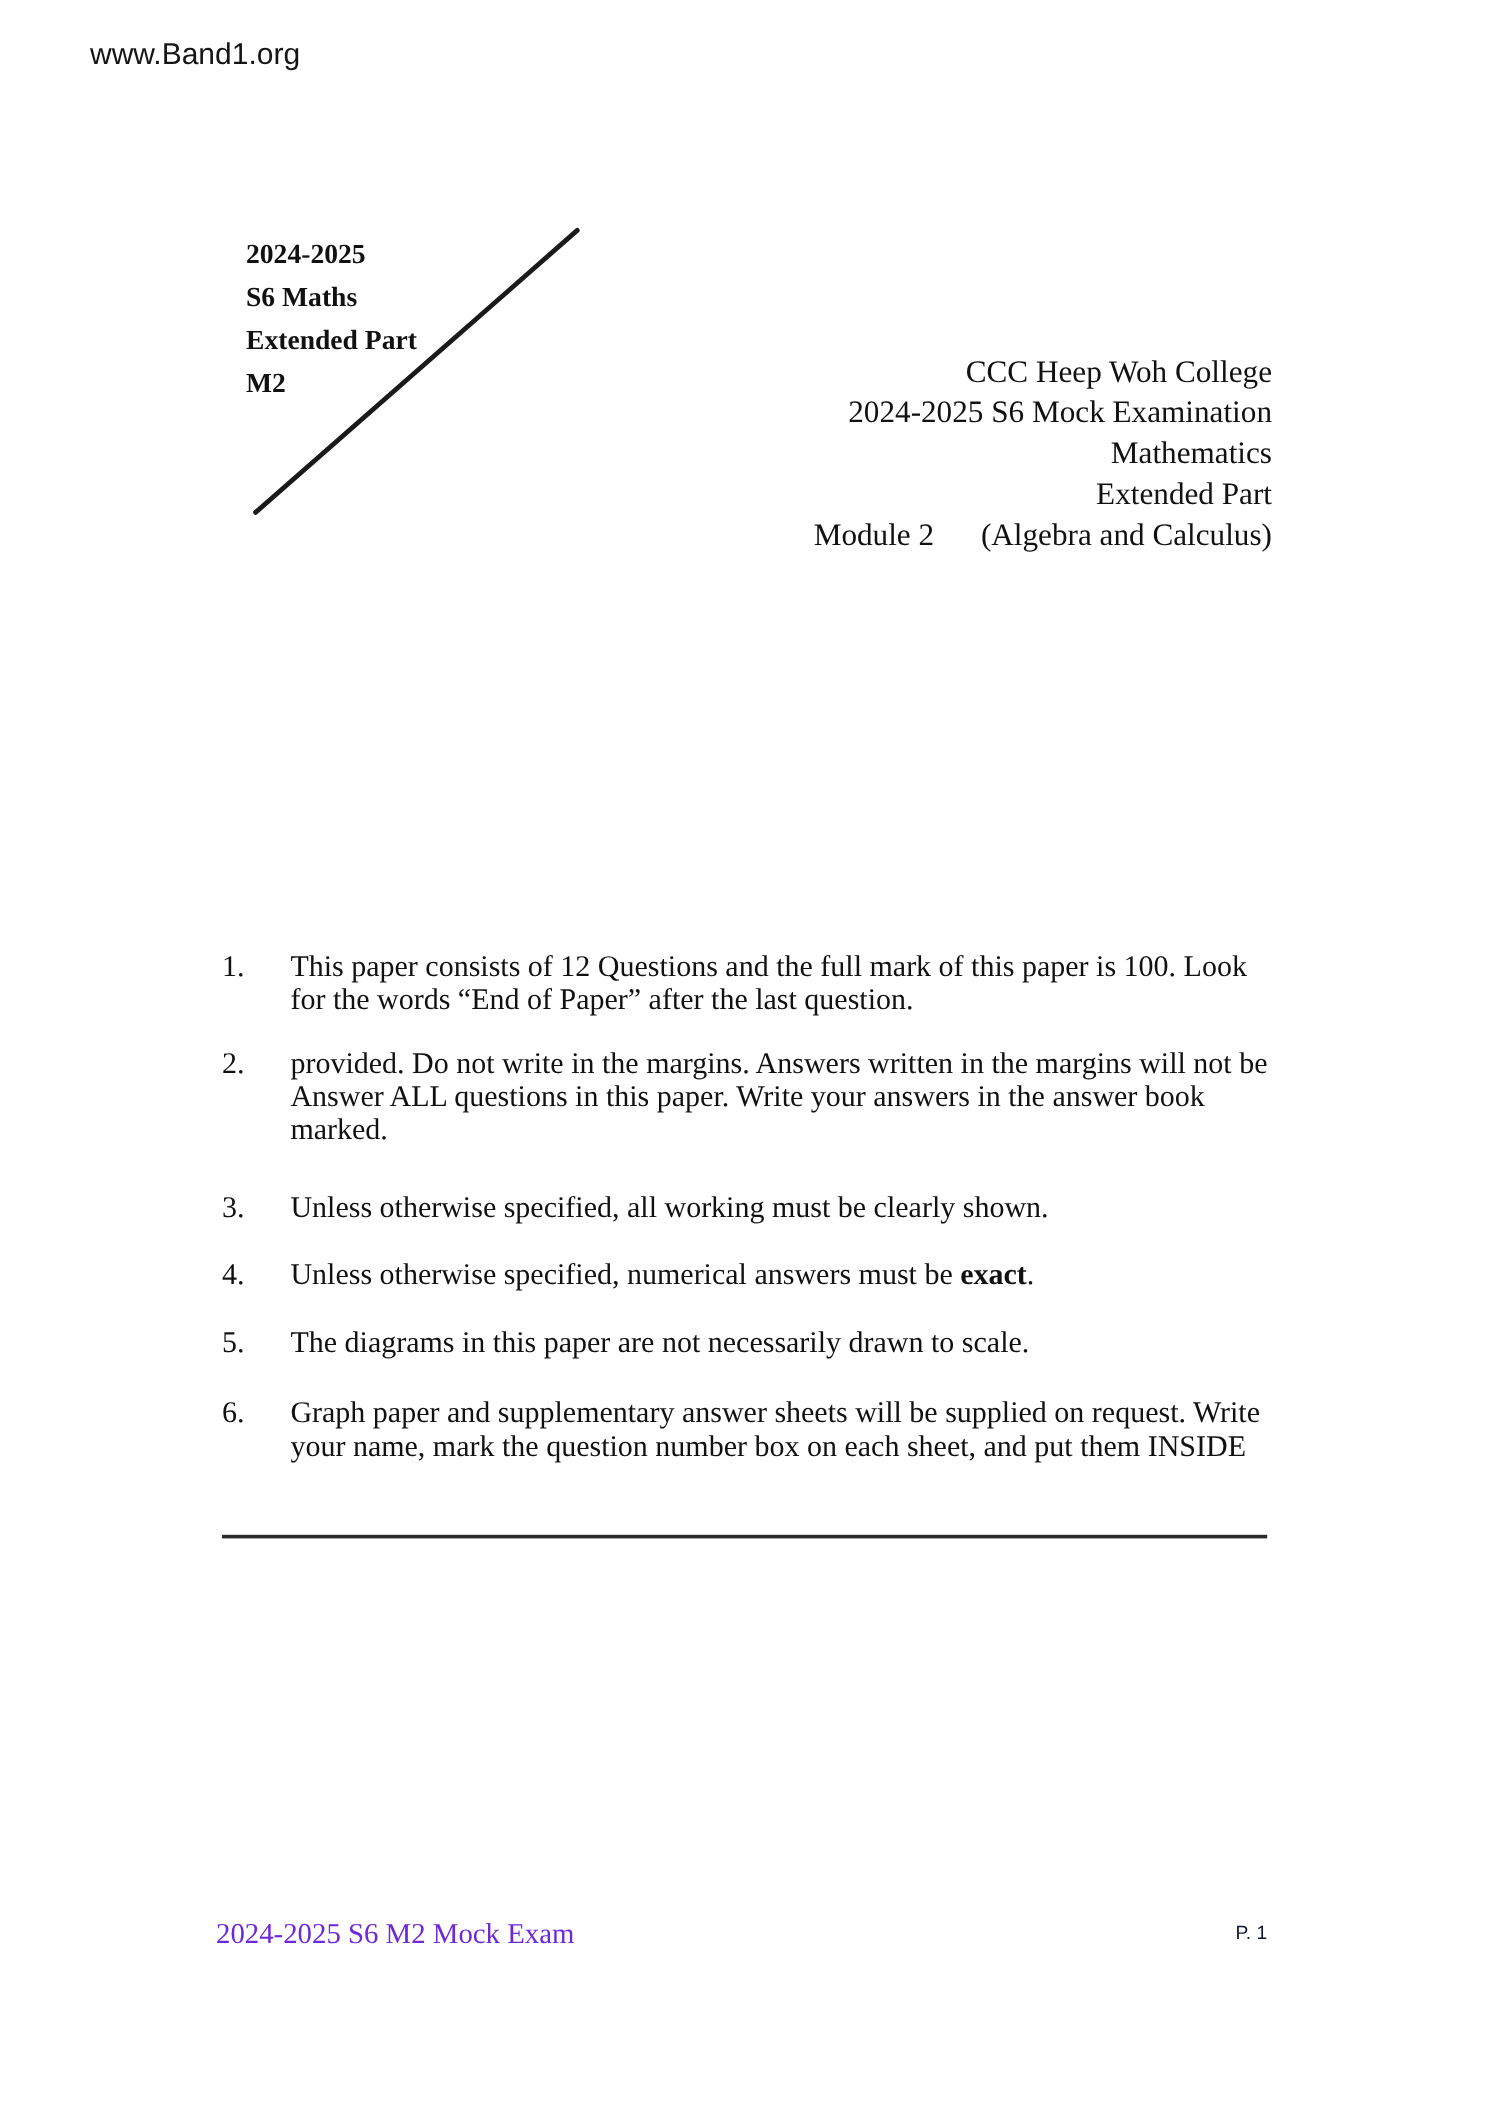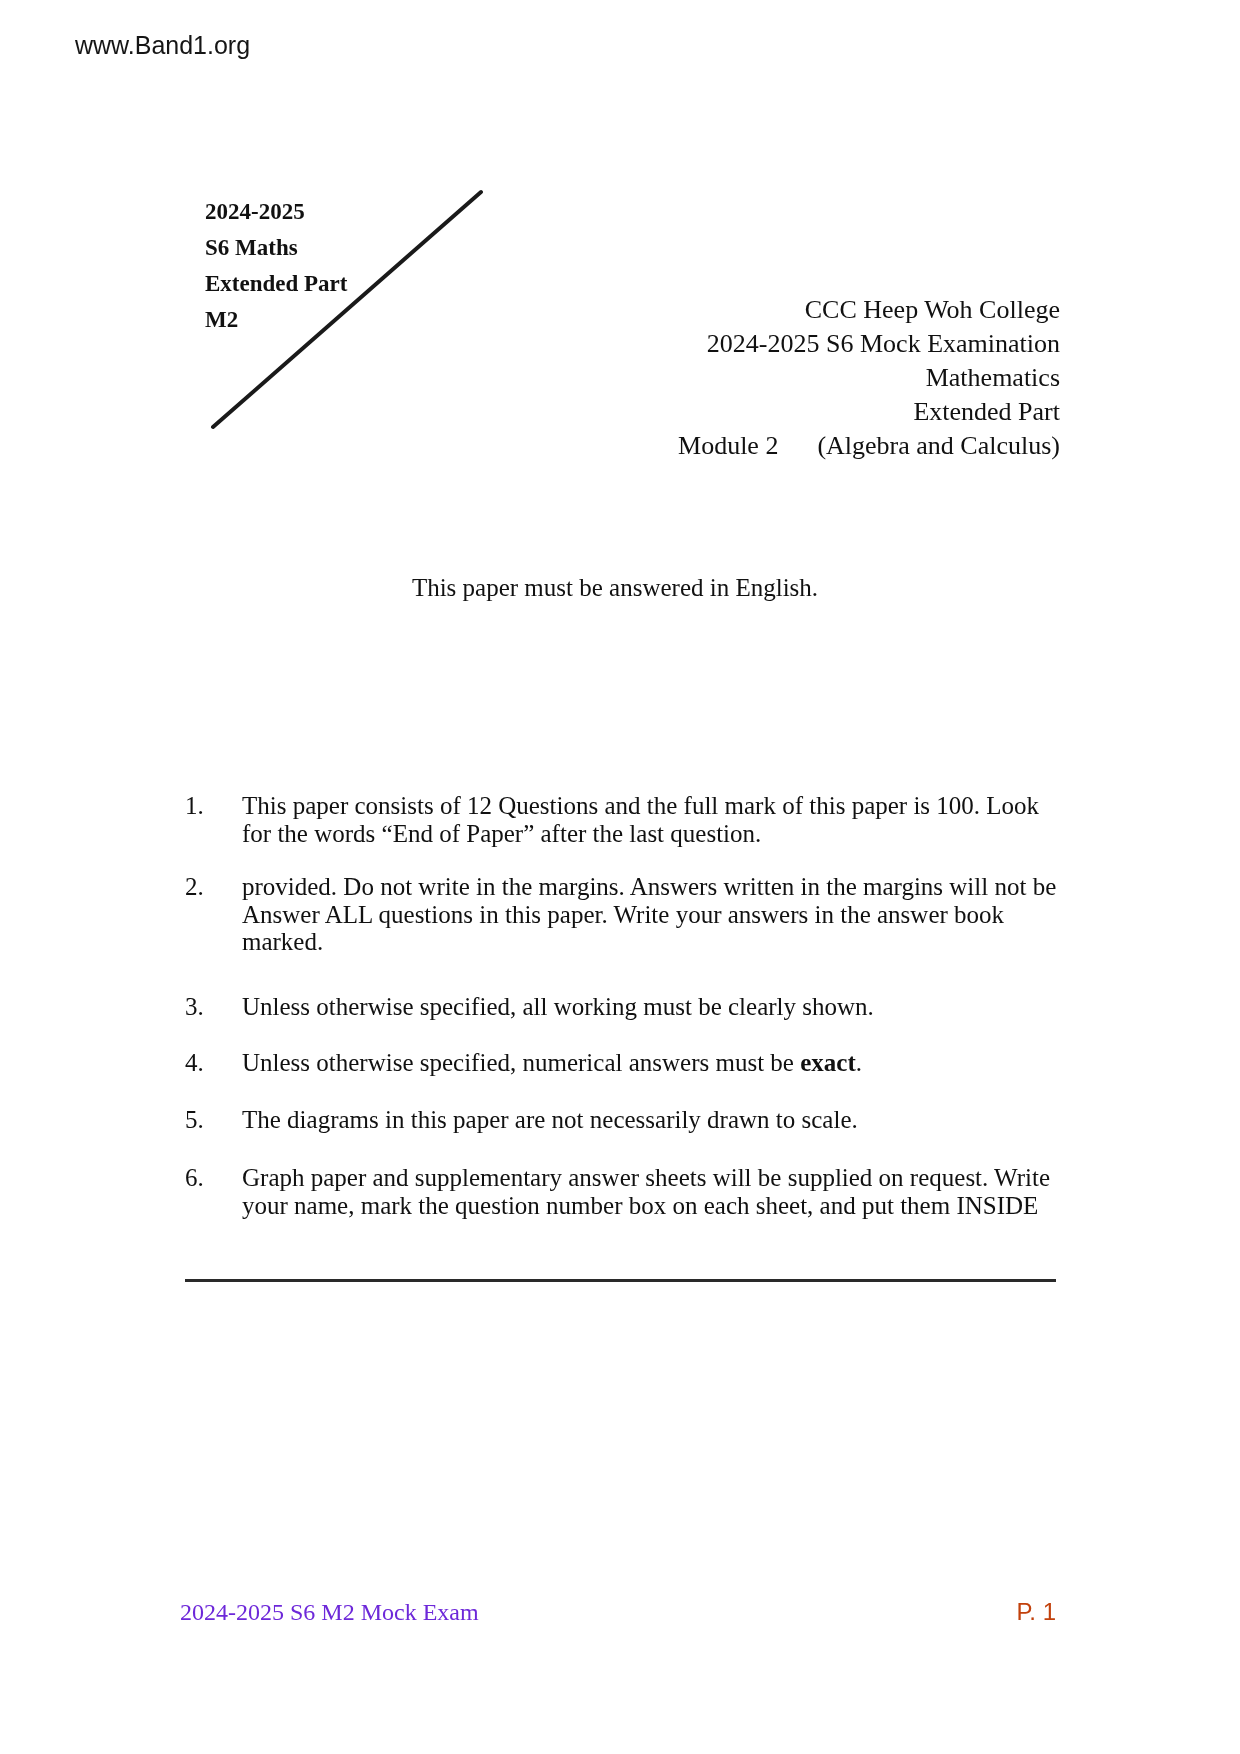--- a/index.html
+++ b/index.html
@@ -50,39 +50,38 @@
   }
   .footer-left{
     position:absolute;left:180px;top:1600px;
     font-family:Liberation Serif, serif;
     font-size:24px;line-height:24px;color:#6d28d9;
   }
   .footer-page{
     position:absolute;left:185px;top:1600px;width:871px;
     text-align:right;
     font-family:"Liberation Sans", sans-serif;
-    font-size:24px;line-height:24px;color:#c2410c;
+    font-size:16px;line-height:24px;color:#0f172a;
   }
 </style>
 </head>
 <body>
 
 <div class="page">
 
   <div class="site-url">www.Band1.org</div>
 
   <div class="corner-block" id="cornerBlock"><div>2024-2025</div><div>S6 Maths</div><div>Extended Part</div><div>M2</div></div>
 
   <svg class="strike" width="300" height="260" viewBox="0 0 300 260">
     <line x1="13" y1="247" x2="281" y2="12" stroke="#1a1a1a" stroke-width="4" stroke-linecap="round"></line>
   </svg>
 
   <div class="title-block" id="titleBlock"><div class="title-line">CCC Heep Woh College</div><div class="title-line">2024-2025 S6 Mock Examination</div><div class="title-line">Mathematics</div><div class="title-line">Extended Part</div><div class="title-line">Module 2      (Algebra and Calculus)</div></div>
 
-  <div class="notice">This paper must be answered in English.</div>
 
 
   <div id="instructions">
       <div class="inst-item" style="top: 792px;">
         <span class="inst-num">1.</span>
         <div class="inst-lines"><div>This paper consists of 12 Questions and the full mark of this paper is 100. Look</div><div>for the words “End of Paper” after the last question.</div></div>
       </div>
       <div class="inst-item" style="top: 873px;">
         <span class="inst-num">2.</span>
         <div class="inst-lines"><div>provided. Do not write in the margins. Answers written in the margins will not be</div><div>Answer ALL questions in this paper. Write your answers in the answer book</div><div>marked.</div></div>

